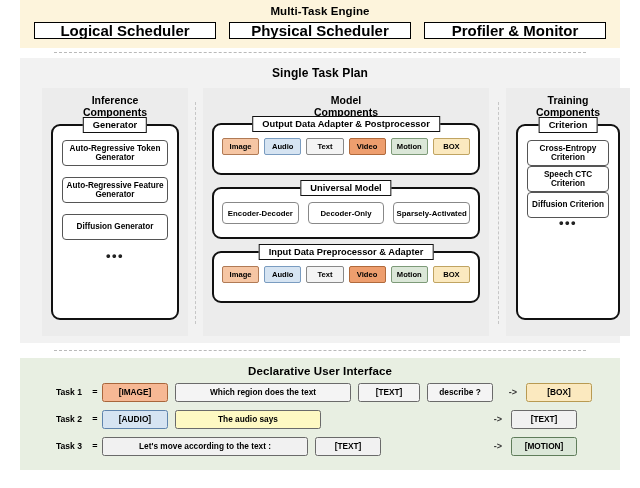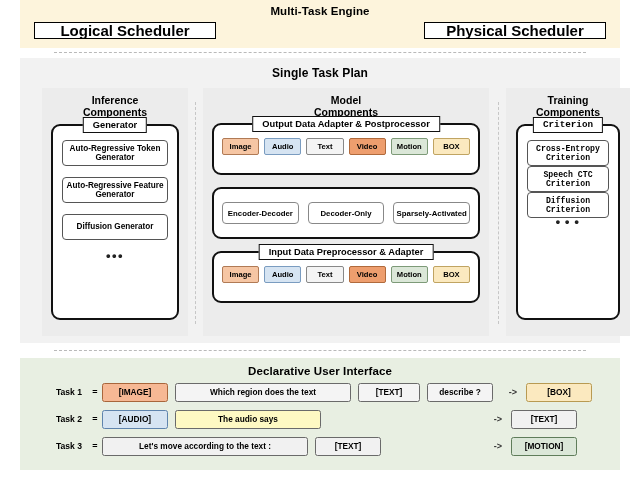--- a/index.html
+++ b/index.html
@@ -69,21 +69,21 @@
     background:#fff;border:1.2px solid #555;border-radius:4px;
     font-size:8.2px;font-weight:bold;line-height:9.5px;text-align:center;
     display:flex;align-items:center;justify-content:center;
     box-sizing:border-box;
   }
   .dots{text-align:center;font-size:13px;font-weight:bold;
     letter-spacing:1.5px;color:#222;line-height:10px;}
 
   #inference-panel{margin:6px 9px 0;height:196px;padding:14px 9px 0;}
   #inference-panel .sub-box{height:26px;margin-bottom:11px;}
-  #training-panel{margin:6px 10px 0;height:196px;padding:14px 9px 0;font-family:Liberation Mono, monospace;}
+  #training-panel{margin:6px 10px 0;height:196px;padding:14px 9px 0;}
   #training-panel .sub-box{height:26px;}
 
   
   #model-stack{padding:5px 9px 0;}
   .model-panel{height:52px;margin-bottom:12px;padding:13px 8px 0;}
   .chip-row{display:flex;justify-content:space-between;gap:5px;}
   .chip{
     flex:1;height:17px;border:1.1px solid #777;border-radius:2px;
     display:flex;align-items:center;justify-content:center;
     font-size:7.6px;font-weight:bold;box-sizing:border-box;
@@ -112,20 +112,21 @@
   .spacer{flex:0 0 auto;}
 </style>
 </head>
 <body>
 
 <div class="section" id="engine-section">
   <div class="section-title" id="engine-title">Multi-Task Engine</div>
   <div id="engine-row">
     <div class="engine-btn">Logical Scheduler</div>
     <div class="engine-btn">Physical Scheduler</div>
+    <div class="engine-btn">Profiler &amp; Monitor</div>
   </div>
 </div>
 
 <div class="divider" id="divider-1"></div>
 
 <div class="section" id="plan-section">
   <div class="section-title" id="plan-title">Single Task Plan</div>
 
   <div id="plan-cols">
     <div class="vdash" id="vdash-1"></div>
@@ -158,20 +159,21 @@
               <div class="chip" style="background: rgb(246, 198, 164); border-color: rgb(176, 122, 85);">Image</div>
               <div class="chip" style="background: rgb(214, 228, 242); border-color: rgb(122, 156, 192);">Audio</div>
               <div class="chip" style="background: rgb(244, 244, 244); border-color: rgb(136, 136, 136);">Text</div>
               <div class="chip" style="background: rgb(238, 158, 110); border-color: rgb(176, 106, 60);">Video</div>
               <div class="chip" style="background: rgb(219, 231, 216); border-color: rgb(125, 154, 120);">Motion</div>
               <div class="chip" style="background: rgb(251, 233, 191); border-color: rgb(192, 164, 98);">BOX</div>
             </div>
         </div>
 
         <div class="panel model-panel">
+          <div class="panel-title">Universal Model</div>
           <div class="arch-row" id="arch-row">
               <div class="arch-box">Encoder-Decoder</div>
               <div class="arch-box">Decoder-Only</div>
               <div class="arch-box">Sparsely-Activated</div>
             </div>
         </div>
 
         <div class="panel model-panel">
           <div class="panel-title">Input Data Preprocessor &amp; Adapter</div>
           <div class="chip-row" id="input-chips">

